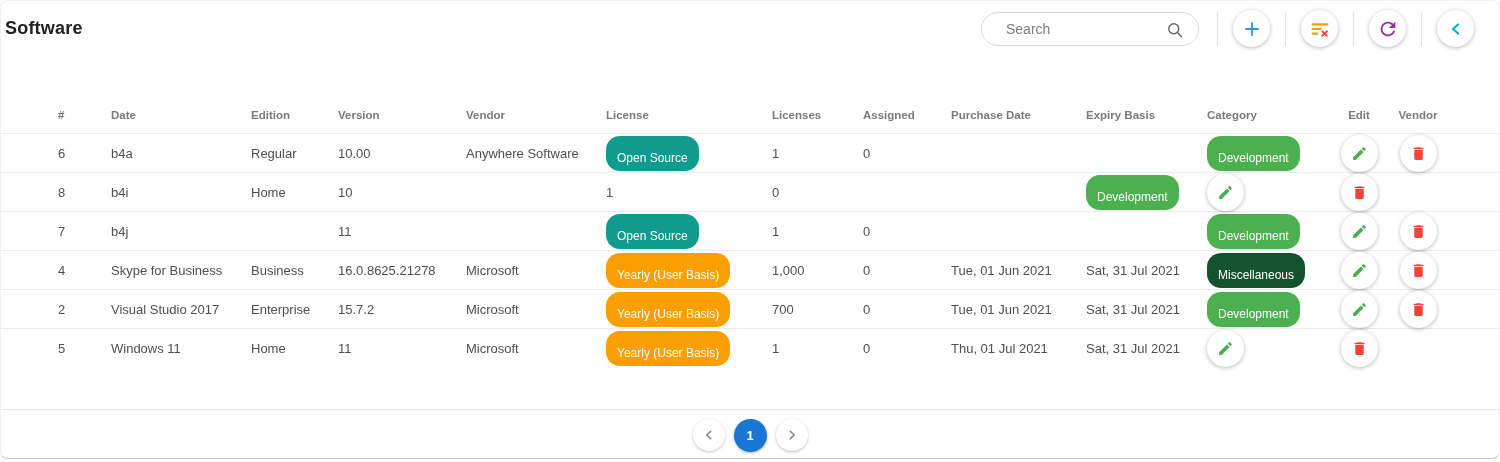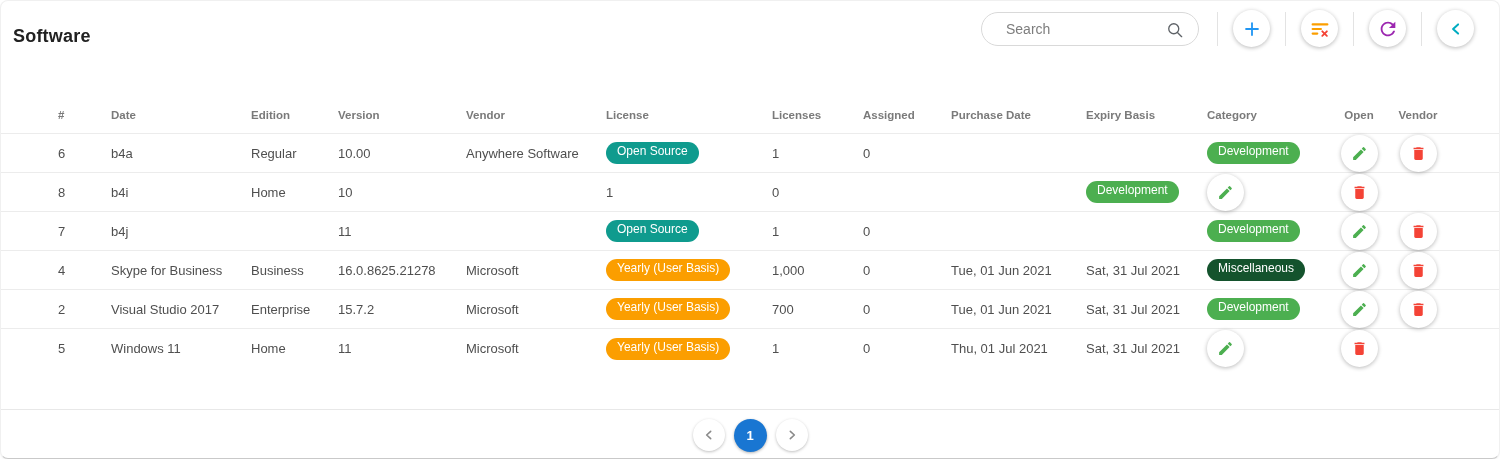--- a/index.html
+++ b/index.html
@@ -15,23 +15,23 @@
     background: #fff;
     border: 1px solid #f0f0f0;
     border-bottom: 1px solid #c9c9c9;
     border-radius: 8px;
     box-shadow: 0 1px 2px rgba(0,0,0,0.06);
     overflow: hidden;
   }
   
   .topbar {
     display: flex;
-    align-items: flex-end;
+    align-items: flex-start;
     justify-content: space-between;
-    padding: 9px 25px 0 12px;
+    padding: 9px 25px 0 4px;
     height: 46px;
   }
   .page-title {
     margin: 8px 0 0 0;
     font-size: 18px;
     font-weight: 700;
     color: #212121;
     letter-spacing: 0.2px;
   }
   .controls { display: flex; align-items: center; gap: 15px; }
@@ -78,21 +78,21 @@
     white-space: nowrap;
   }
   .trow { height: 39px; border-bottom: 1px solid #ececec; }
   #tbody .trow:last-child { border-bottom: none; }
   .td { font-size: 13px; color: #4f4f4f; white-space: nowrap; }
   .th:nth-child(1), .td:nth-child(1) { padding-left: 17px; }
   .th:nth-child(12), .th:nth-child(13) { text-align: center; }
   .td:nth-child(12), .td:nth-child(13) { display: flex; justify-content: center; }
   .badge {
     display: inline-block;
-    padding: 3px 11px 6px 11px;
+    padding: 16px 11px 6px 11px;
     border-radius: 14px;
     color: #fff;
     font-size: 12px;
     line-height: 13px;
     white-space: nowrap;
     text-align: center;
   }
   .spacer { height: 41px; }
   
   .footer {
@@ -195,21 +195,21 @@
         <div class="th">Date</div>
         <div class="th">Edition</div>
         <div class="th">Version</div>
         <div class="th">Vendor</div>
         <div class="th">License</div>
         <div class="th">Licenses</div>
         <div class="th">Assigned</div>
         <div class="th">Purchase Date</div>
         <div class="th">Expiry Basis</div>
         <div class="th">Category</div>
-        <div class="th">Open</div>
+        <div class="th">Edit</div>
         <div class="th">Vendor</div>
       </div>
     <div id="tbody">
   <div class="trow">
     <div class="td">6</div>
     <div class="td">b4a</div>
     <div class="td">Regular</div>
     <div class="td">10.00</div>
     <div class="td">Anywhere Software</div>
     <div class="td">

